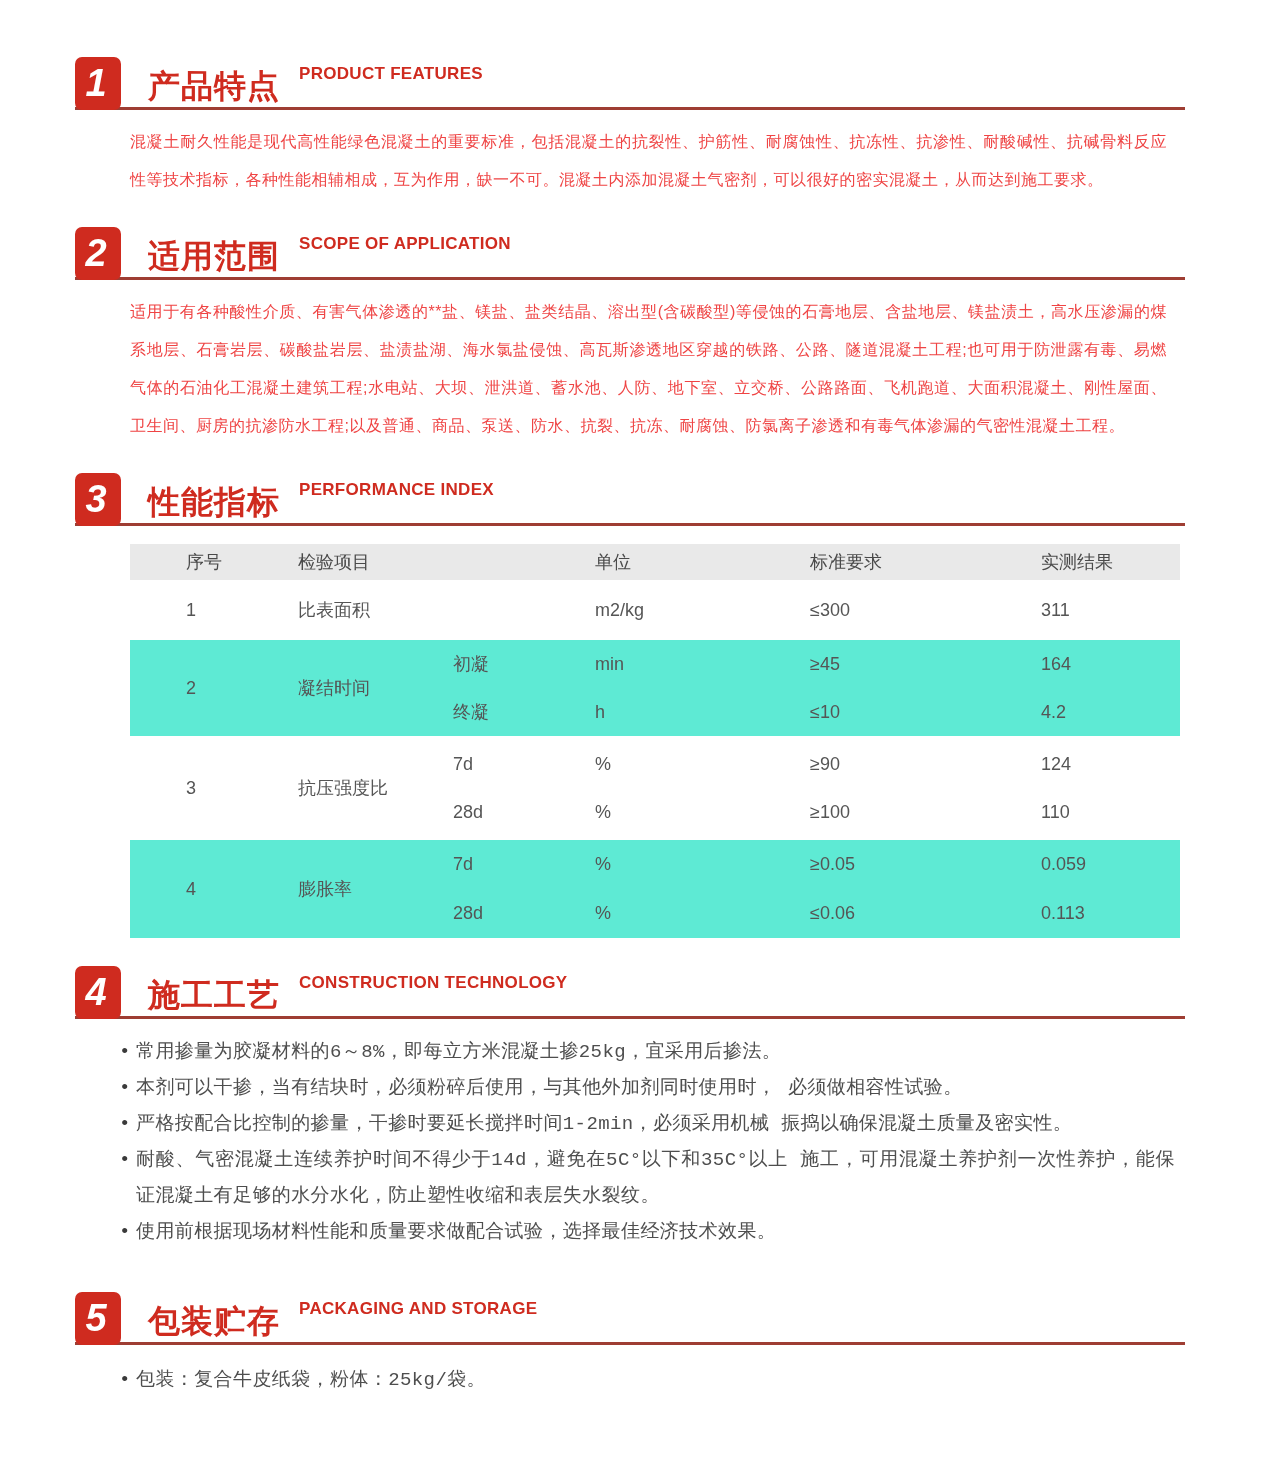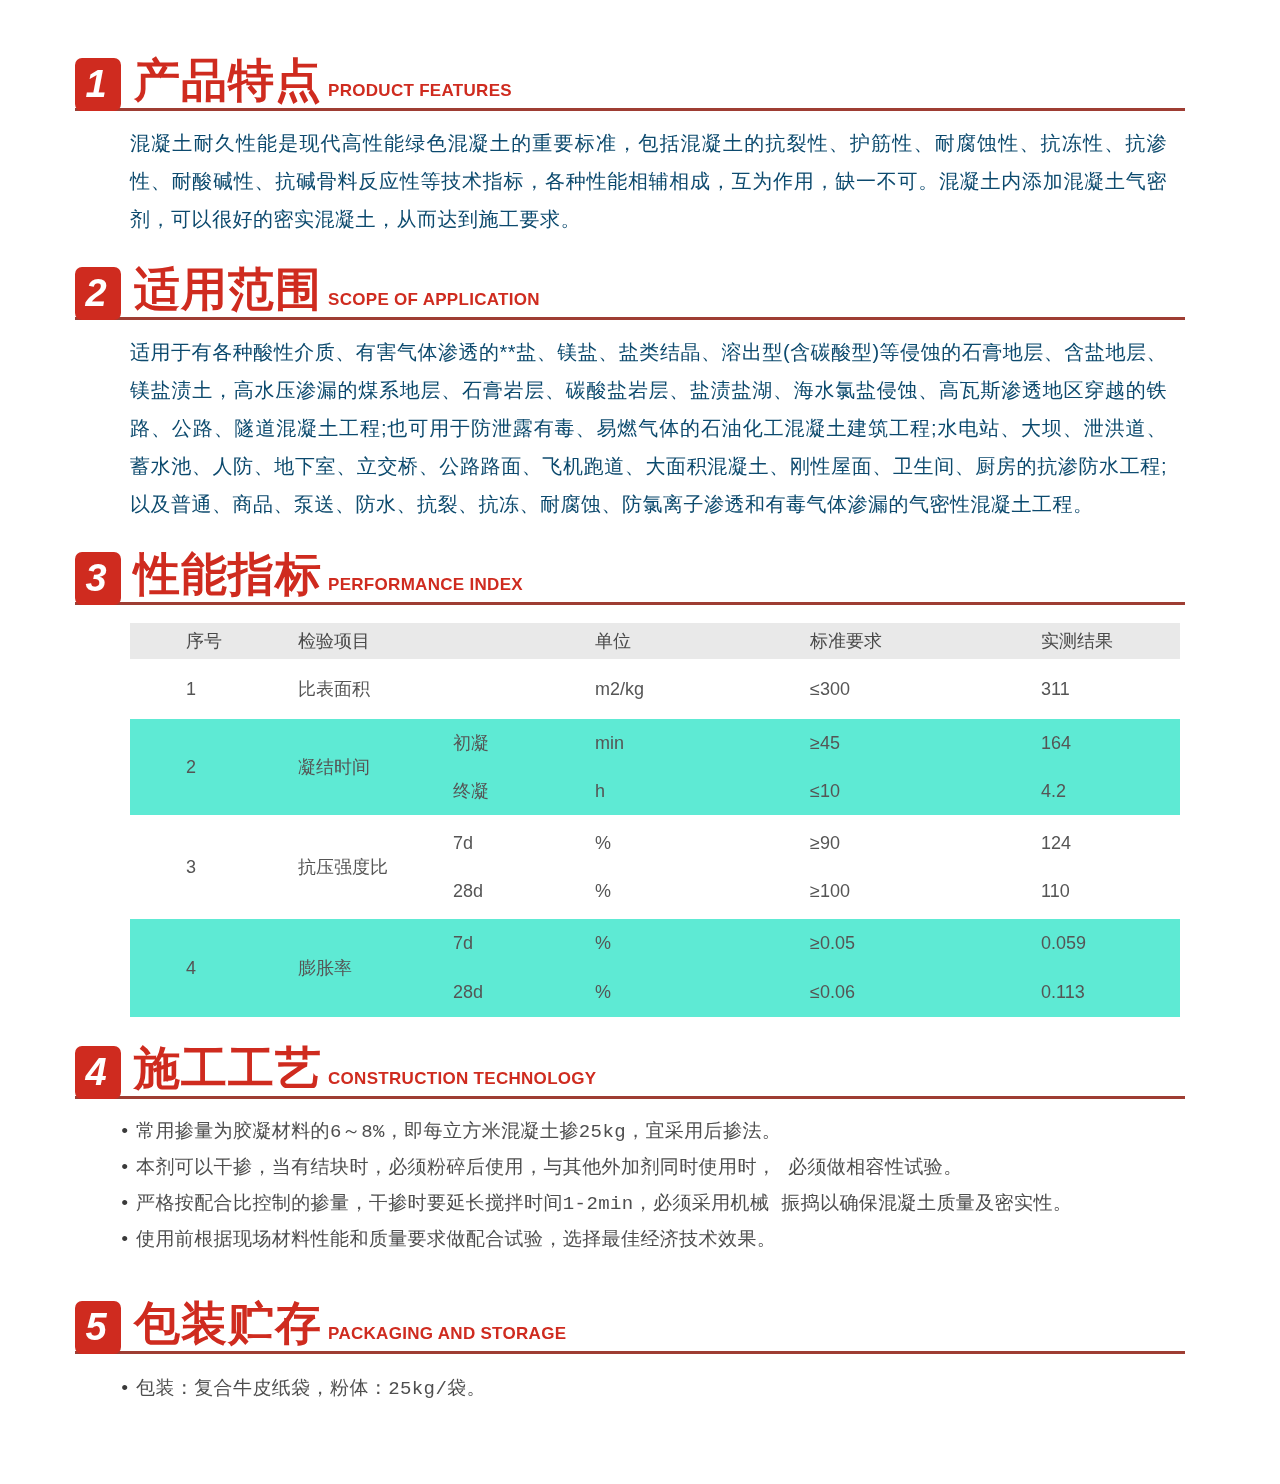--- a/index.html
+++ b/index.html
@@ -25,42 +25,42 @@
     background:#cf2b1f;
     border-radius:7px;
     color:#ffffff;
     font-size:38px; font-weight:700; font-style:italic;
     display:flex; align-items:center; justify-content:center;
     margin-bottom:-3px;
     padding-right:4px;
   }
   .sec-title {
     color:#cf2b1f;
-    font-size:46px; font-weight:900;
+    font-size:32px; font-weight:900;
     line-height:1;
-    margin-left:13px;
+    margin-left:27px;
     padding-bottom:5px;
     letter-spacing:1px;
   }
   .sec-sub {
     color:#cf2b1f;
     font-size:17px; font-weight:700;
-    padding-bottom:7px;
-    margin-left:6px;
+    padding-bottom:23px;
+    margin-left:19px;
     letter-spacing:0.3px;
     white-space:nowrap;
   }
 
   
   .sec-body {
     margin:13px 18px 0 55px;
-    font-size:20px;
+    font-size:16px;
     line-height:38px;
     text-align:justify;
-    color:#0c4a6e;
+    color:#ef4444;
     letter-spacing:0.5px;
   }
 
   
   ul.bullets {
     list-style:none;
     margin:15px 10px 0 44px;
     font-family:Liberation Mono, monospace;
   }
   ul.bullets li {
@@ -233,20 +233,21 @@
   <div class="section">
     <div class="sec-header">
       <div class="badge">4</div>
       <div class="sec-title">施工工艺</div>
       <div class="sec-sub">CONSTRUCTION TECHNOLOGY</div>
     </div>
     <ul class="bullets">
       <li>常用掺量为胶凝材料的6～8%，即每立方米混凝土掺25kg，宜采用后掺法。</li>
       <li>本剂可以干掺，当有结块时，必须粉碎后使用，与其他外加剂同时使用时， 必须做相容性试验。</li>
       <li>严格按配合比控制的掺量，干掺时要延长搅拌时间1-2min，必须采用机械 振捣以确保混凝土质量及密实性。</li>
+      <li>耐酸、气密混凝土连续养护时间不得少于14d，避免在5C°以下和35C°以上 施工，可用混凝土养护剂一次性养护，能保证混凝土有足够的水分水化，防止塑性收缩和表层失水裂纹。</li>
       <li>使用前根据现场材料性能和质量要求做配合试验，选择最佳经济技术效果。</li>
     </ul>
   </div>
 
   <div class="section section-5">
     <div class="sec-header">
       <div class="badge">5</div>
       <div class="sec-title">包装贮存</div>
       <div class="sec-sub">PACKAGING AND STORAGE</div>
     </div>

